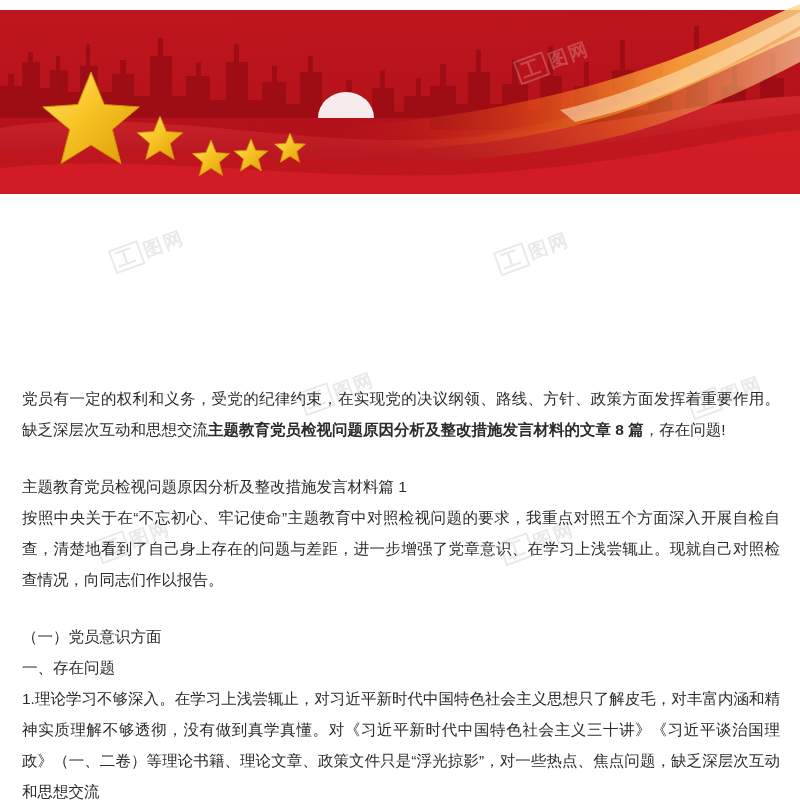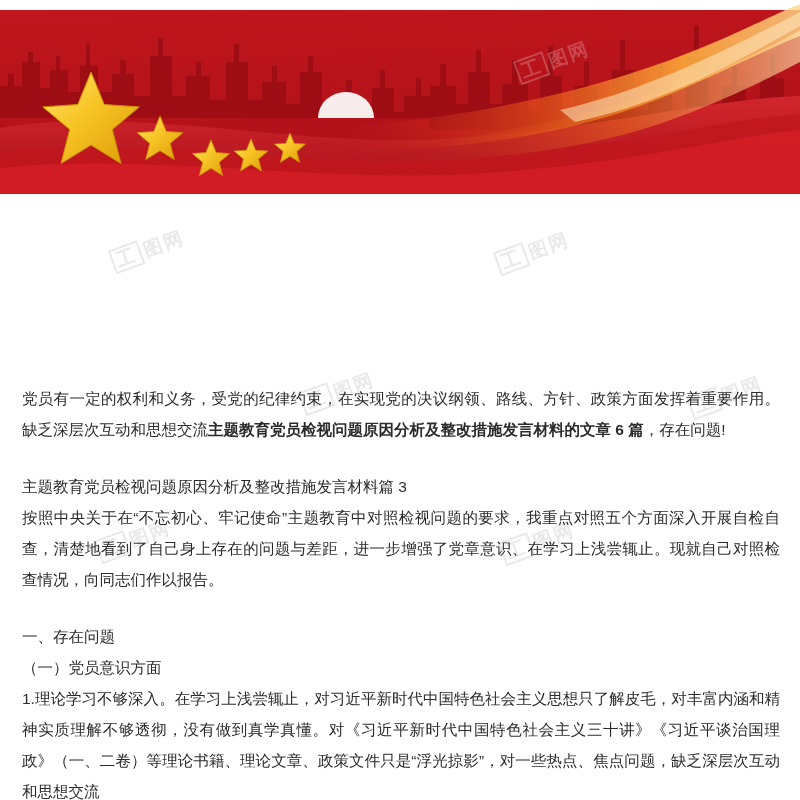--- a/index.html
+++ b/index.html
@@ -176,30 +176,30 @@
   </div>
   <div class="wm" style="left:96px; top:330px;">
     <span class="wm-box">工</span><span>图网</span>
   </div>
   <div class="wm" style="left:500px; top:332px;">
     <span class="wm-box">工</span><span>图网</span>
   </div>
 
   <div class="content">
 
-    <p class="para"><span>党员有一定的权利和义务，受党的纪律约束，在实现党的决议纲领、路线、方针、政策方面发挥着重要作用。 缺乏深层次互动和思想交流</span><span class="b">主题教育党员检视问题原因分析及整改措施发言材料的文章 6 篇</span><span>，存在问题!</span></p>
+    <p class="para"><span>党员有一定的权利和义务，受党的纪律约束，在实现党的决议纲领、路线、方针、政策方面发挥着重要作用。 缺乏深层次互动和思想交流</span><span class="b">主题教育党员检视问题原因分析及整改措施发言材料的文章 8 篇</span><span>，存在问题!</span></p>
 
     <div class="gap"></div>
 
-    <p class="para">主题教育党员检视问题原因分析及整改措施发言材料篇 3</p>
+    <p class="para">主题教育党员检视问题原因分析及整改措施发言材料篇 1</p>
 
     <p class="para">按照中央关于在“不忘初心、牢记使命”主题教育中对照检视问题的要求，我重点对照五个方面深入开展自检自查，清楚地看到了自己身上存在的问题与差距，进一步增强了党章意识、在学习上浅尝辄止。现就自己对照检查情况，向同志们作以报告。</p>
 
     <div class="gap"></div>
 
+    <p class="para">（一）党员意识方面</p>
+
     <p class="para">一、存在问题</p>
 
-    <p class="para">（一）党员意识方面</p>
-
     <p class="para">1.理论学习不够深入。在学习上浅尝辄止，对习近平新时代中国特色社会主义思想只了解皮毛，对丰富内涵和精神实质理解不够透彻，没有做到真学真懂。对《习近平新时代中国特色社会主义三十讲》《习近平谈治国理政》（一、二卷）等理论书籍、理论文章、政策文件只是“浮光掠影”，对一些热点、焦点问题，缺乏深层次互动和思想交流</p>
 
   </div>
 </div>
 
 </body></html>

